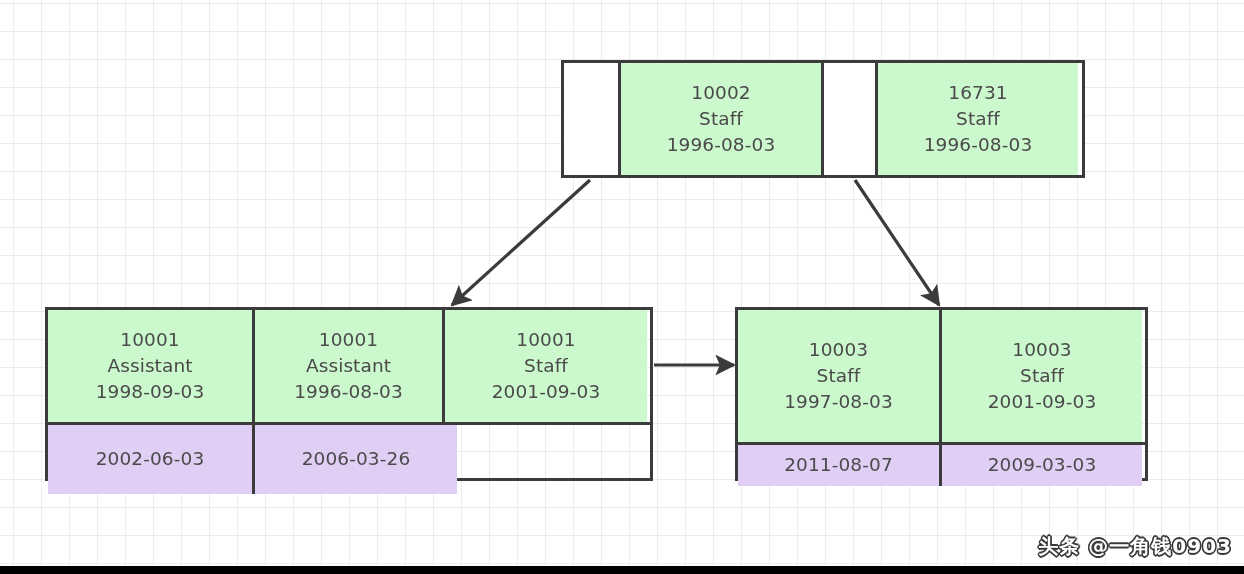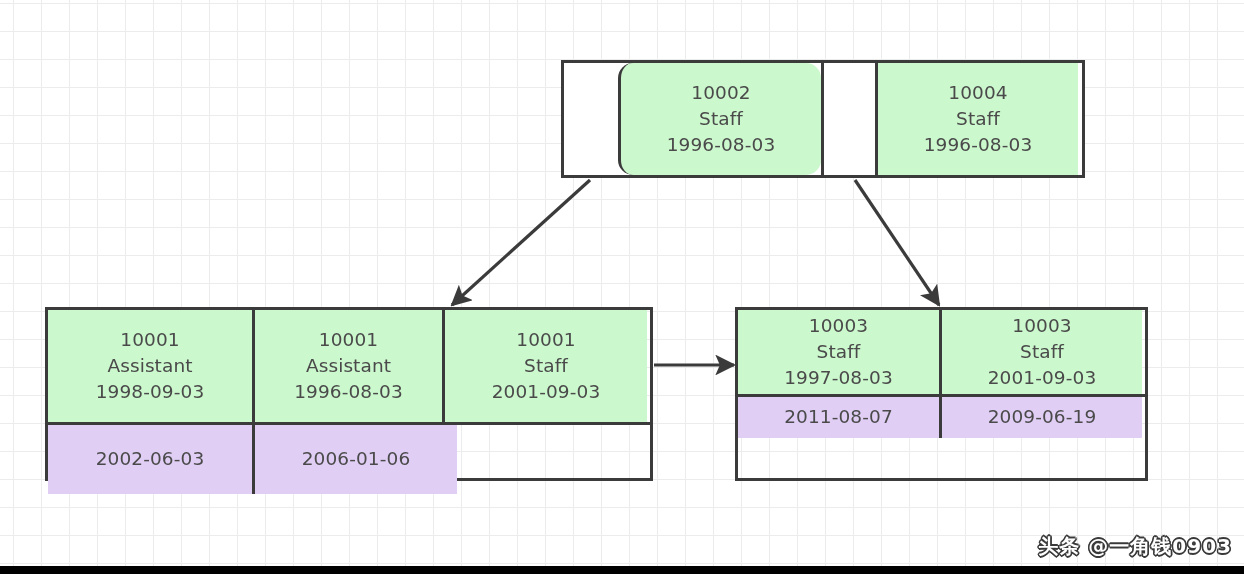--- a/index.html
+++ b/index.html
@@ -42,41 +42,41 @@
   .cell + .cell { border-left: 3px solid #3b3b3b; }
   .cell.green { background: #ccf8cd; }
   .cell.white { background: #ffffff; }
   .cell.purple { background: #e0cef5; }
 
   
   #root-node {
     left: 561px; top: 60px; width: 524px; height: 118px;
   }
   #root-node .cell.ptr { width: 54px; }
-  #root-node .cell.k1  { width: 203px; border-radius: 15px; }
+  #root-node .cell.k1  { width: 203px; }
   #root-node .cell.k2  { width: 203px; }
 
   
   .leaf {
     position: absolute;
     box-sizing: border-box;
     border: 3px solid #3b3b3b;
   }
   .leaf .row {
     display: flex;
     box-sizing: border-box;
   }
   .leaf .row.bottom { border-top: 3px solid #3b3b3b; }
   .leaf .row .cell { height: 100%; }
 
   #leaf-left  { left: 45px;  top: 307px; width: 608px; height: 174px; }
   #leaf-right { left: 735px; top: 307px; width: 413px; height: 174px; }
   #leaf-left  .row.top    { height: 112px; }
   #leaf-left  .row.bottom { height: 72px; }
-  #leaf-right .row.top    { height: 84px; }
+  #leaf-right .row.top    { height: 132px; }
   #leaf-right .row.bottom { height: 44px; }
   #leaf-left  .c0 { width: 204px; }
   #leaf-left  .c1 { width: 190px; }
   #leaf-left  .c2 { width: 205px; }
   #leaf-right .c0 { width: 201px; }
   #leaf-right .c1 { width: 203px; }
 
   .cell .line { display: block; }
 
   
@@ -129,21 +129,21 @@
 
   <div id="root-node" class="node">
     <div class="cell white ptr"></div>
     <div class="cell green k1">
       <span class="line">10002</span>
       <span class="line">Staff</span>
       <span class="line">1996-08-03</span>
     </div>
     <div class="cell white ptr"></div>
     <div class="cell green k2">
-      <span class="line">10004</span>
+      <span class="line">16731</span>
       <span class="line">Staff</span>
       <span class="line">1996-08-03</span>
     </div>
   </div>
 
   <div id="leaf-left" class="leaf">
     <div class="row top">
       <div class="cell green c0">
         <span class="line">10001</span>
         <span class="line">Assistant</span>
@@ -155,39 +155,39 @@
         <span class="line">1996-08-03</span>
       </div>
       <div class="cell green c2">
         <span class="line">10001</span>
         <span class="line">Staff</span>
         <span class="line">2001-09-03</span>
       </div>
     </div>
     <div class="row bottom">
       <div class="cell purple c0">2002-06-03</div>
-      <div class="cell purple c2">2006-01-06</div>
+      <div class="cell purple c2">2006-03-26</div>
     </div>
   </div>
 
   <div id="leaf-right" class="leaf">
     <div class="row top">
       <div class="cell green c0">
         <span class="line">10003</span>
         <span class="line">Staff</span>
         <span class="line">1997-08-03</span>
       </div>
       <div class="cell green c1">
         <span class="line">10003</span>
         <span class="line">Staff</span>
         <span class="line">2001-09-03</span>
       </div>
     </div>
     <div class="row bottom">
       <div class="cell purple c0">2011-08-07</div>
-      <div class="cell purple c1">2009-06-19</div>
+      <div class="cell purple c1">2009-03-03</div>
     </div>
   </div>
 
   <div id="watermark">头条 @一角钱0903</div>
 
   <div id="bottom-bar"></div>
 </div>
 
 </body></html>

